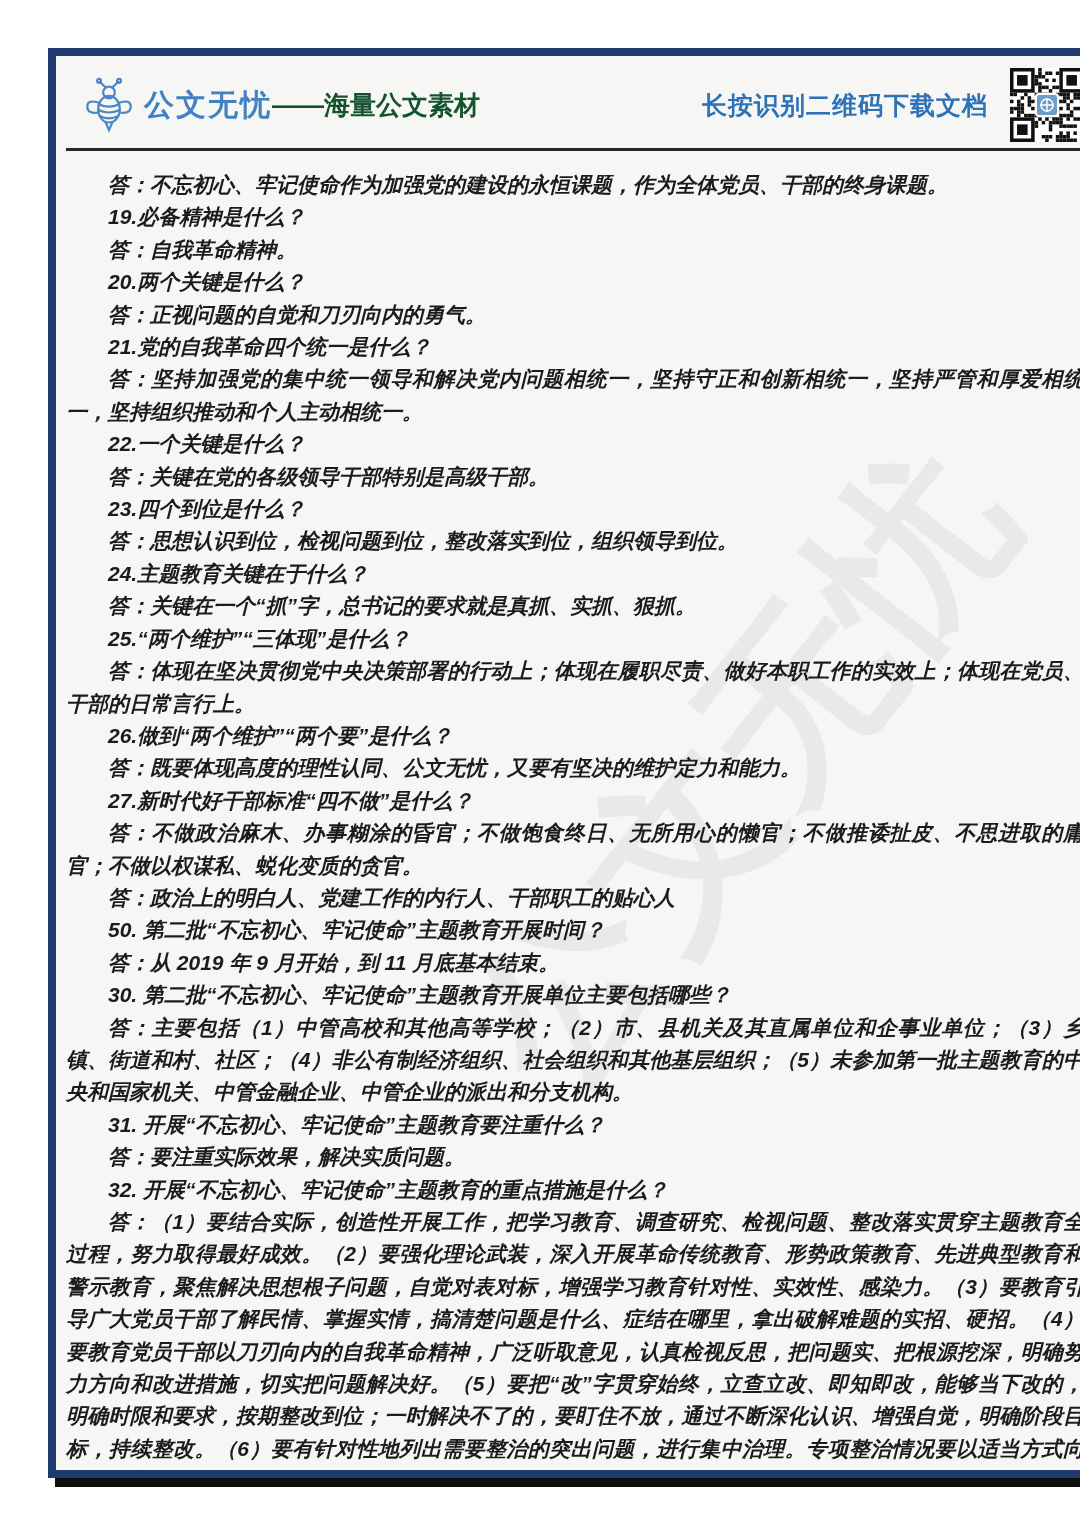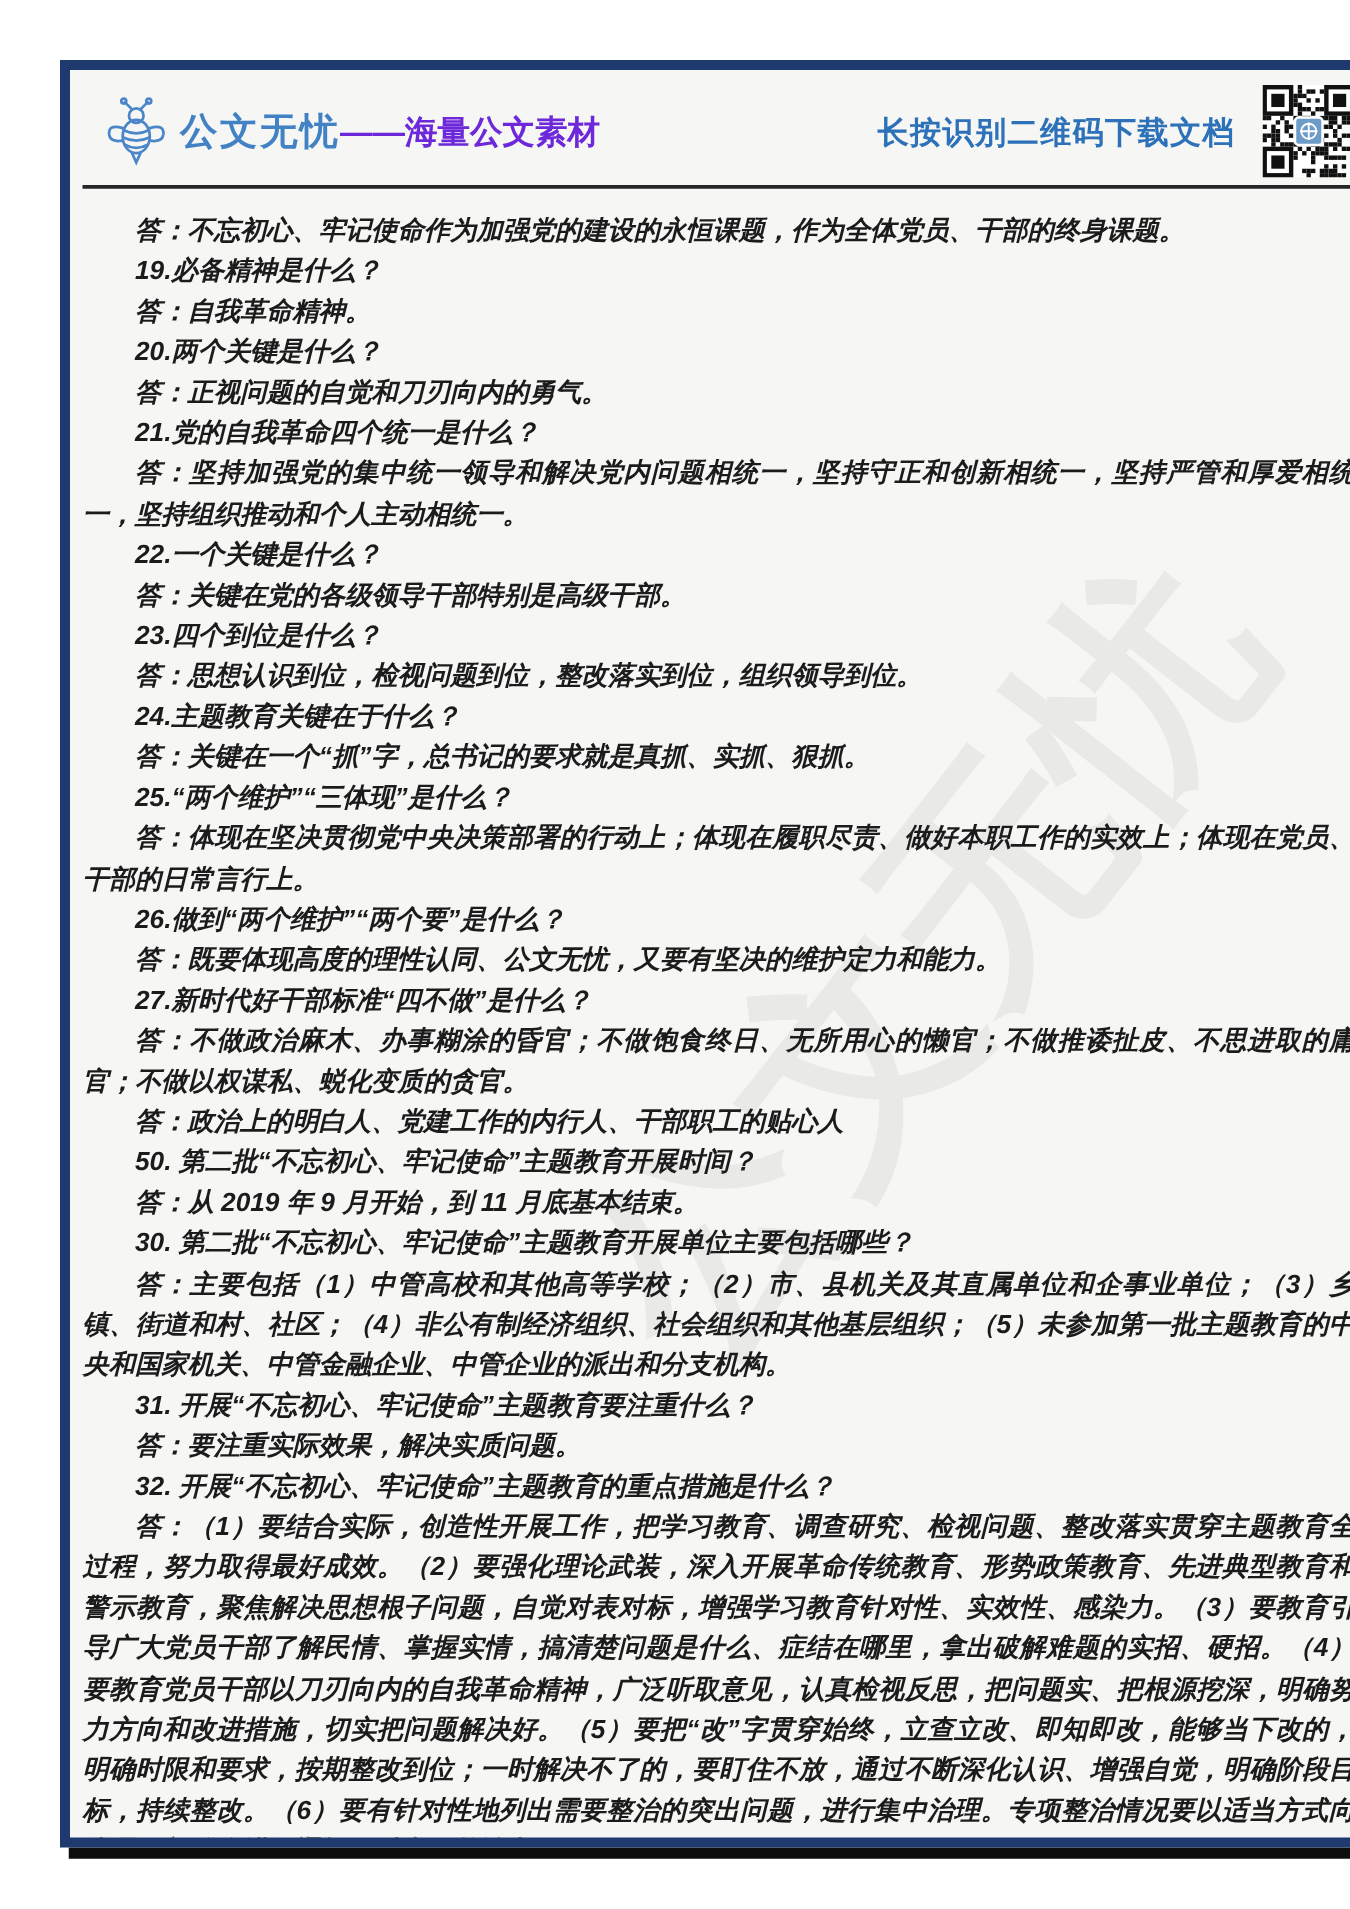--- a/index.html
+++ b/index.html
@@ -27,21 +27,21 @@
   }
   .brand { display: flex; align-items: center; }
   .bee { width: 50px; height: 56px; margin-right: 10px; }
   .brand-name {
     color: #4181c4;
     font-size: 30px;
     font-weight: bold;
     letter-spacing: 2px;
   }
   .brand-tagline {
-    color: #6d28d9;
+    color: #14532d;
     font-size: 26px;
     font-weight: 600;
   }
   .header-right {
     margin-left: auto;
     display: flex;
     align-items: center;
   }
   .qr-hint {
     color: #2d72b8;

